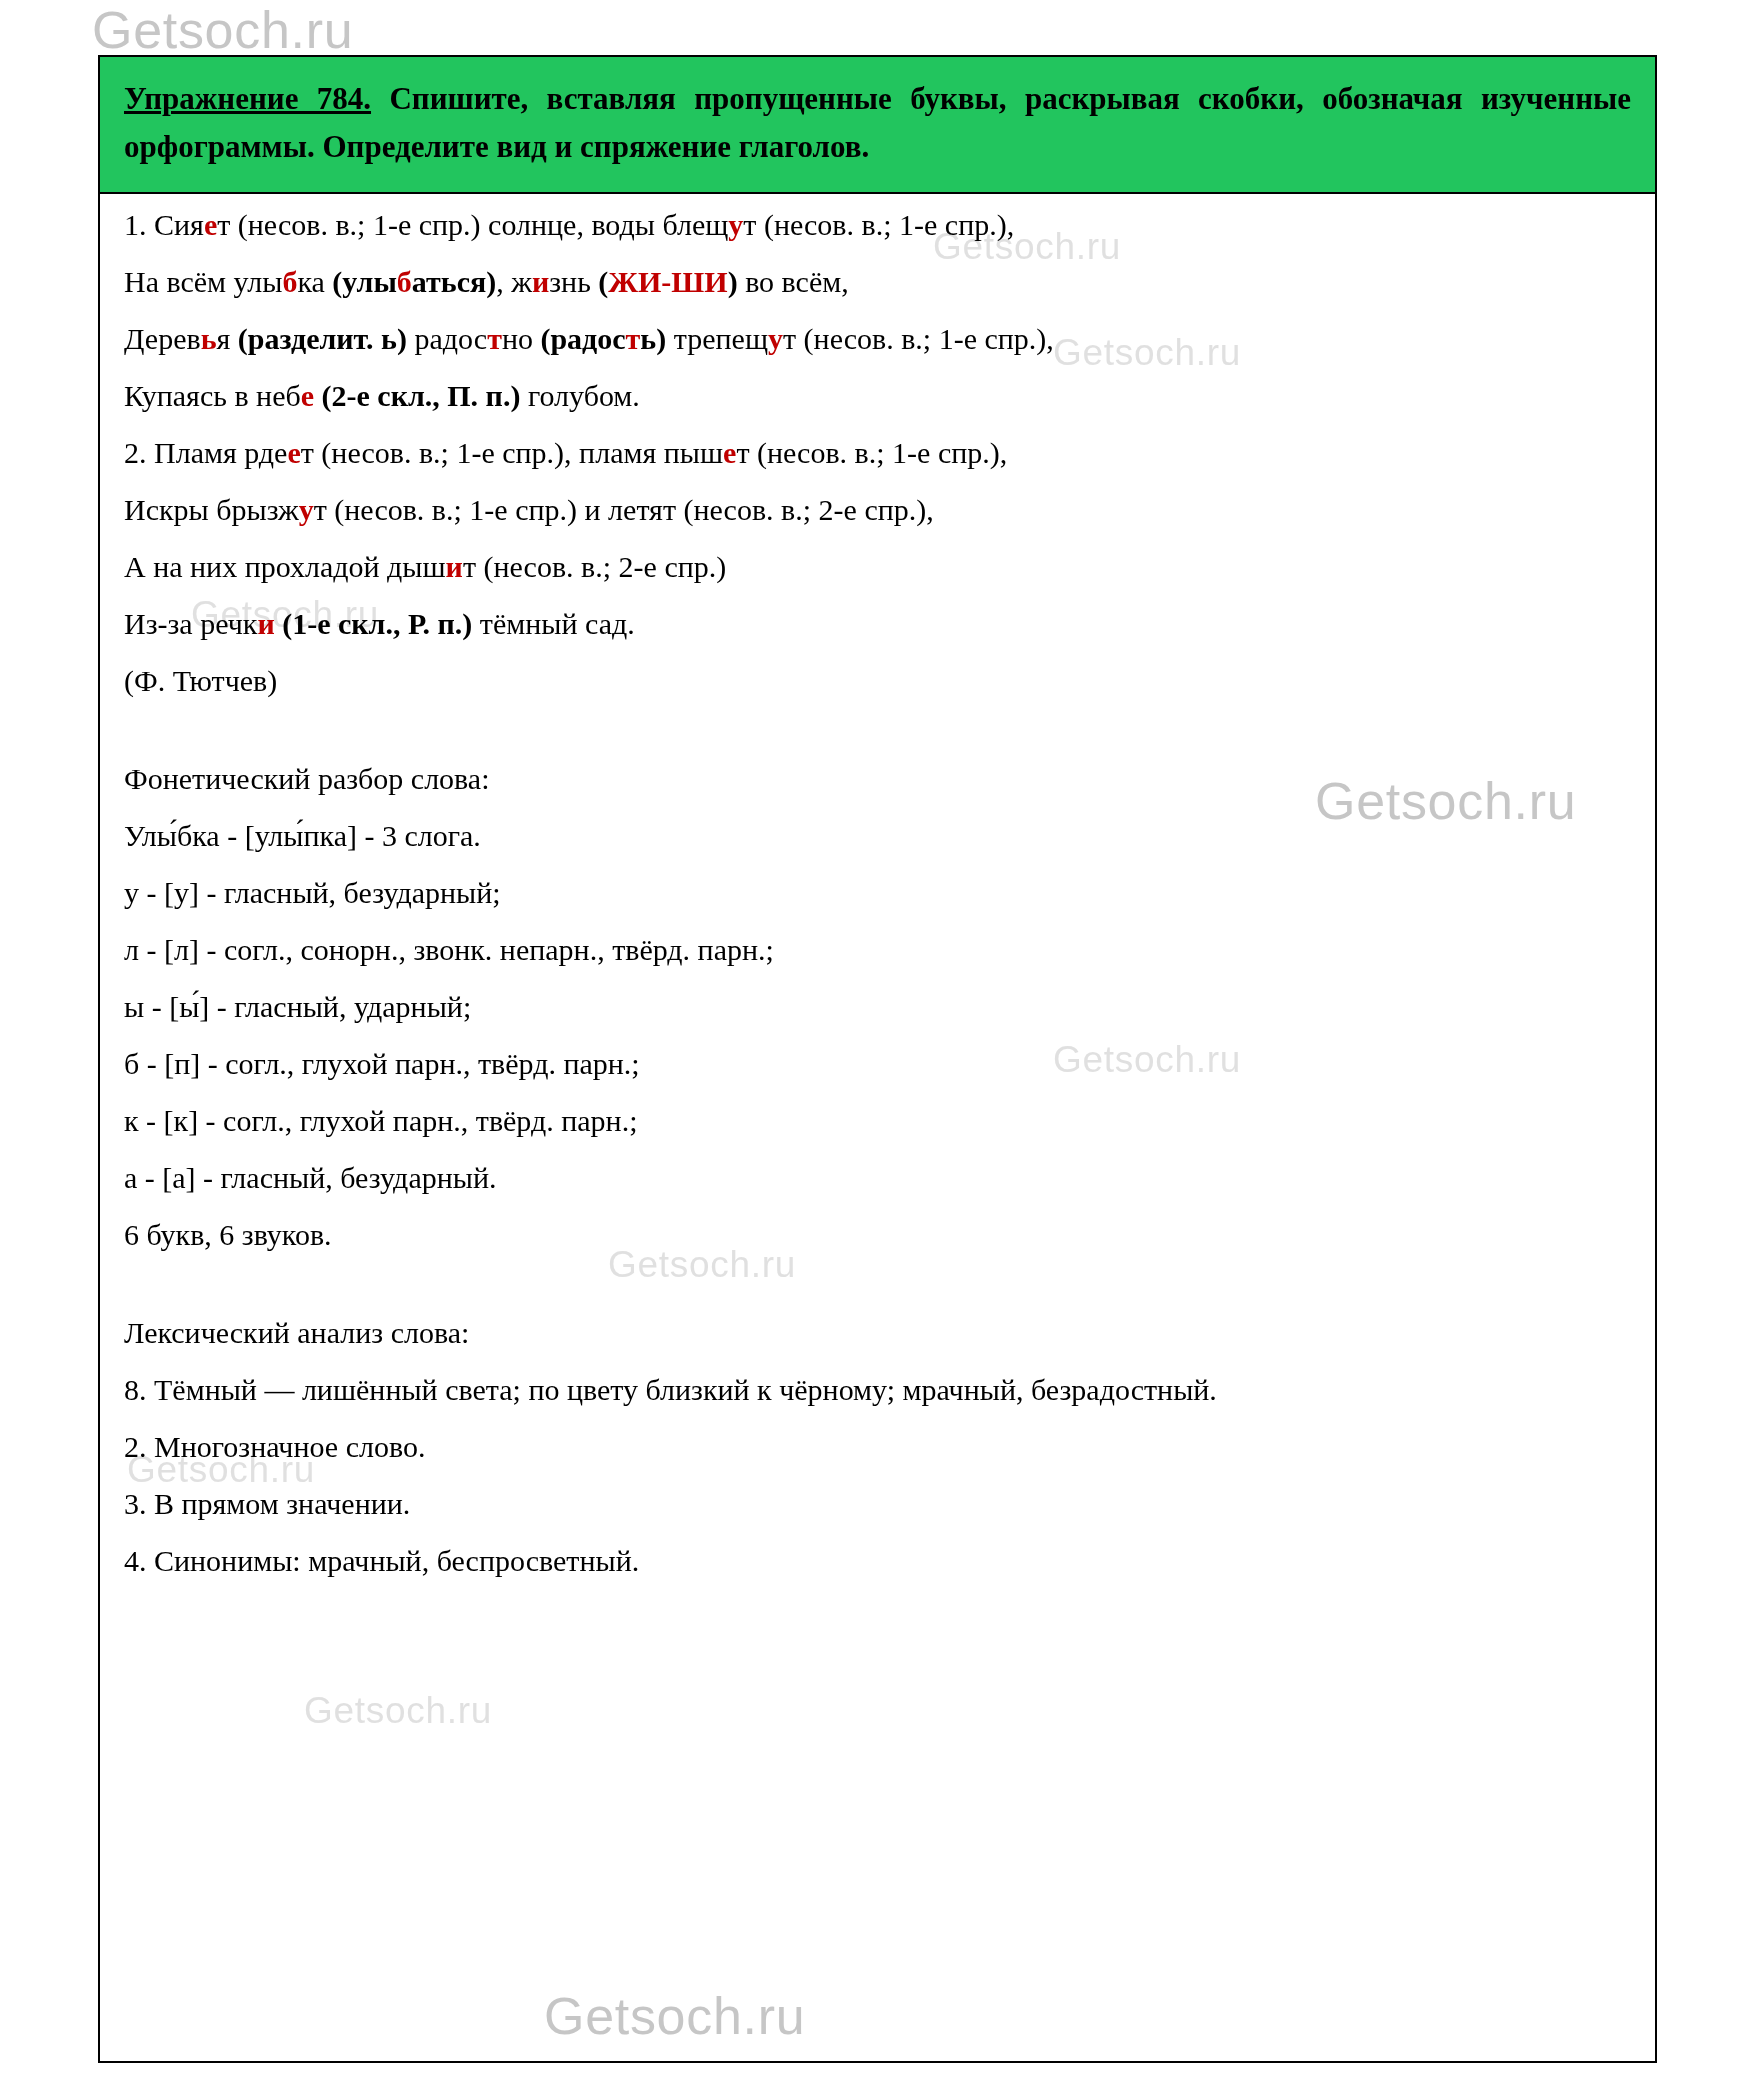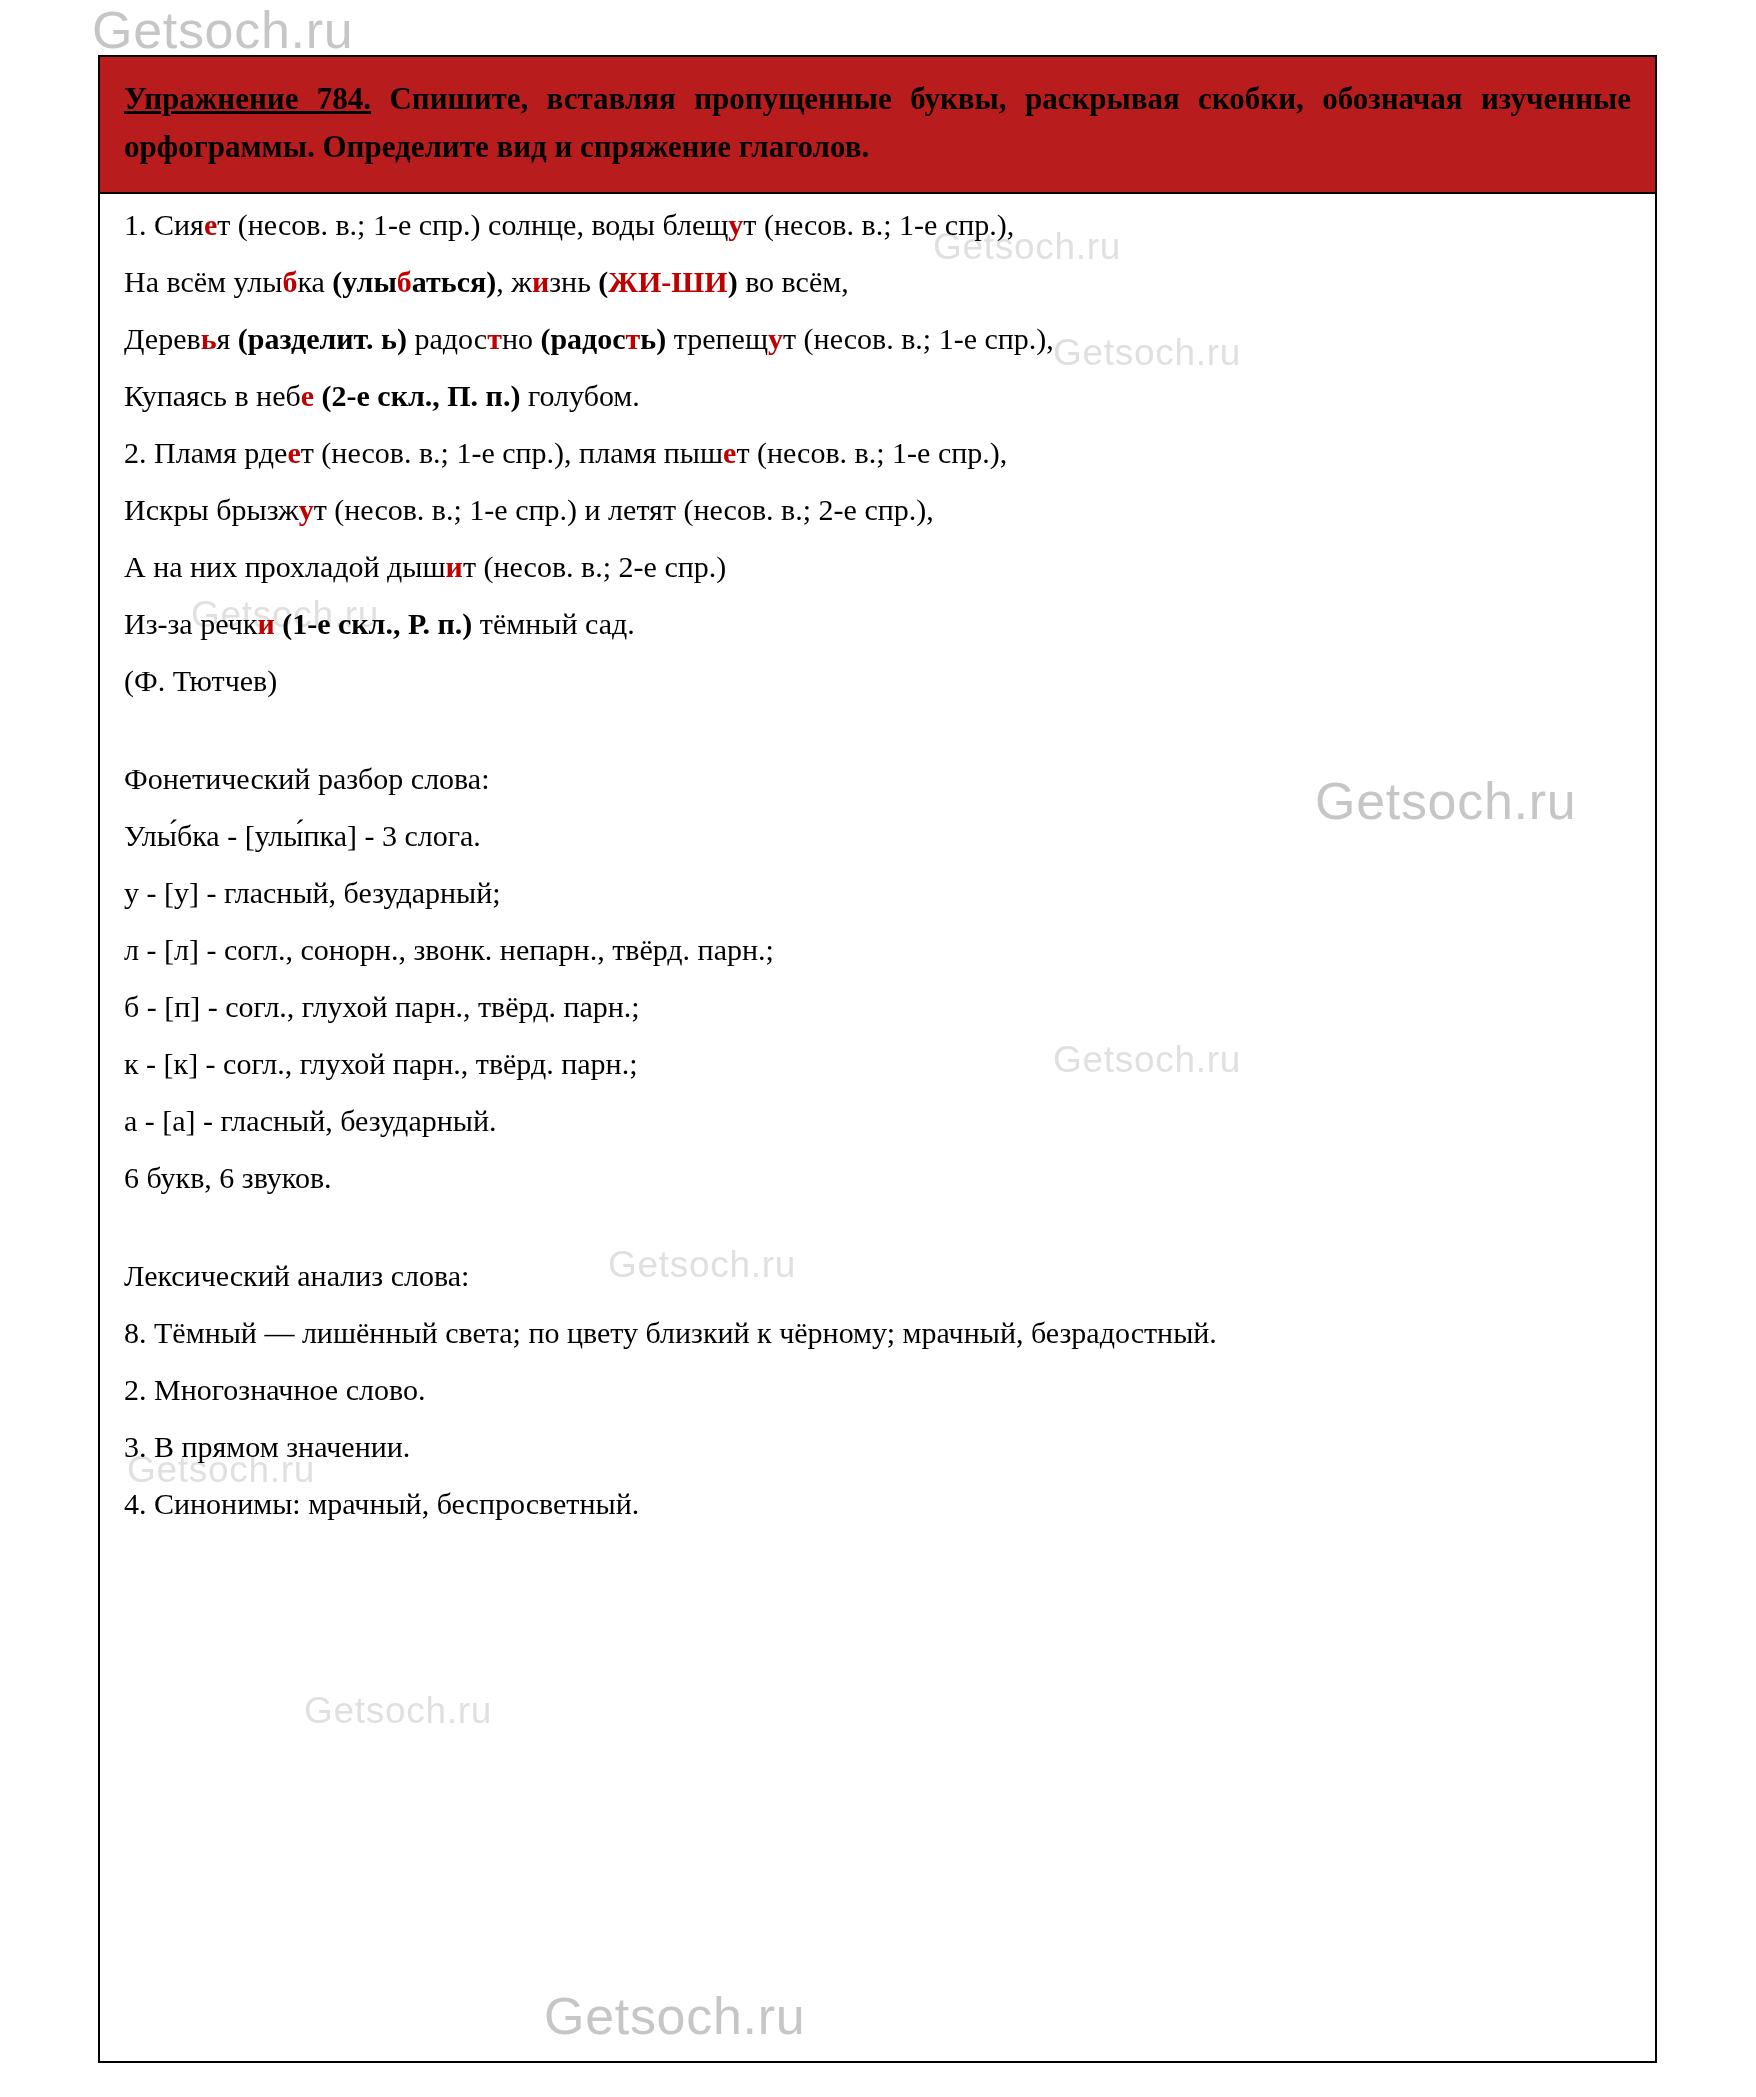--- a/index.html
+++ b/index.html
@@ -43,21 +43,21 @@
     top: 55px;
     width: 1559px;
     height: 2008px;
     border: 2.1px solid #000000;
     box-sizing: border-box;
     background: transparent;
     z-index: 10;
   }
 
   .task-box {
-    background: #b91c1c;
+    background: #22c55e;
     border-bottom: 2.1px solid #000000;
     padding: 18.4px 24px 21px 24px;
     box-sizing: border-box;
   }
   .task-text {
     font-size: 31px;
     line-height: 1.55;
     font-weight: bold;
     text-align: justify;
     text-justify: inter-word;
@@ -121,20 +121,21 @@
         <div class="line"><span>2. Пламя рде</span><span class="hl">е</span><span>т (несов. в.; 1-е спр.), пламя пыш</span><span class="hl">е</span><span>т (несов. в.; 1-е спр.),</span></div>
         <div class="line"><span>Искры брызж</span><span class="hl">у</span><span>т (несов. в.; 1-е спр.) и летят (несов. в.; 2-е спр.),</span></div>
         <div class="line"><span>А на них прохладой дыш</span><span class="hl">и</span><span>т (несов. в.; 2-е спр.)</span></div>
         <div class="line"><span>Из-за речк</span><span class="hl">и</span><span> </span><span style="font-weight: bold;">(1-е скл., Р. п.)</span><span> тёмный сад.</span></div>
         <div class="line"><span>(Ф. Тютчев)</span></div>
         <div class="line spacer"></div>
         <div class="line"><span>Фонетический разбор слова:</span></div>
         <div class="line"><span>Улы́бка - [улы́пка] - 3 слога.</span></div>
         <div class="line"><span>у - [у] - гласный, безударный;</span></div>
         <div class="line"><span>л - [л] - согл., сонорн., звонк. непарн., твёрд. парн.;</span></div>
+        <div class="line"><span>ы - [ы́] - гласный, ударный;</span></div>
         <div class="line"><span>б - [п] - согл., глухой парн., твёрд. парн.;</span></div>
         <div class="line"><span>к - [к] - согл., глухой парн., твёрд. парн.;</span></div>
         <div class="line"><span>а - [а] - гласный, безударный.</span></div>
         <div class="line"><span>6 букв, 6 звуков.</span></div>
         <div class="line spacer"></div>
         <div class="line"><span>Лексический анализ слова:</span></div>
         <div class="line"><span>8. Тёмный — лишённый света; по цвету близкий к чёрному; мрачный, безрадостный.</span></div>
         <div class="line"><span>2. Многозначное слово.</span></div>
         <div class="line"><span>3. В прямом значении.</span></div>
         <div class="line"><span>4. Синонимы: мрачный, беспросветный.</span></div>

